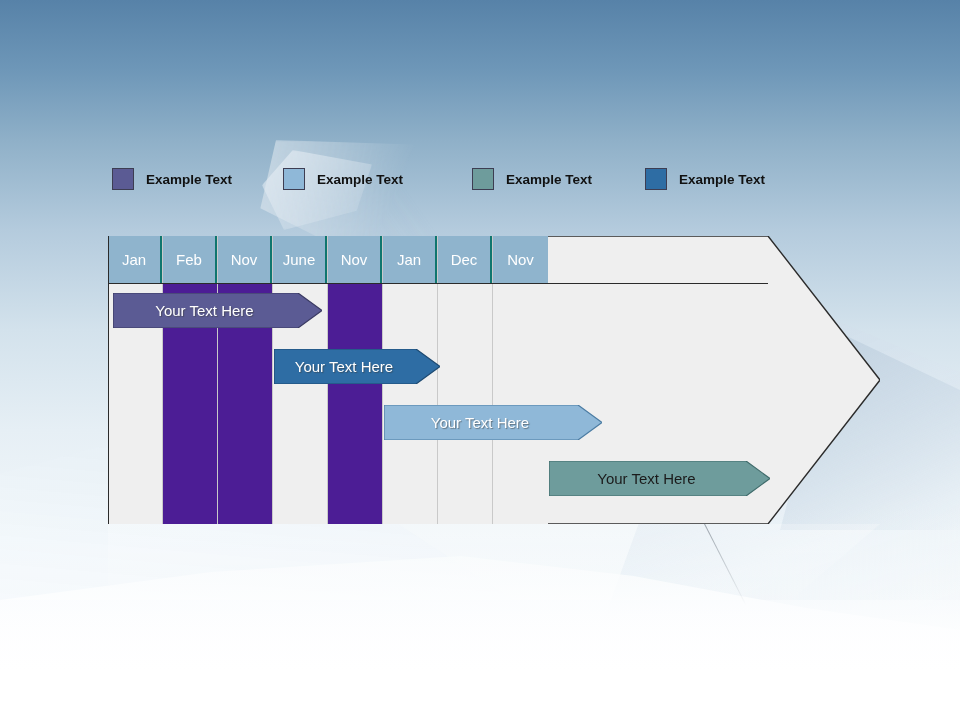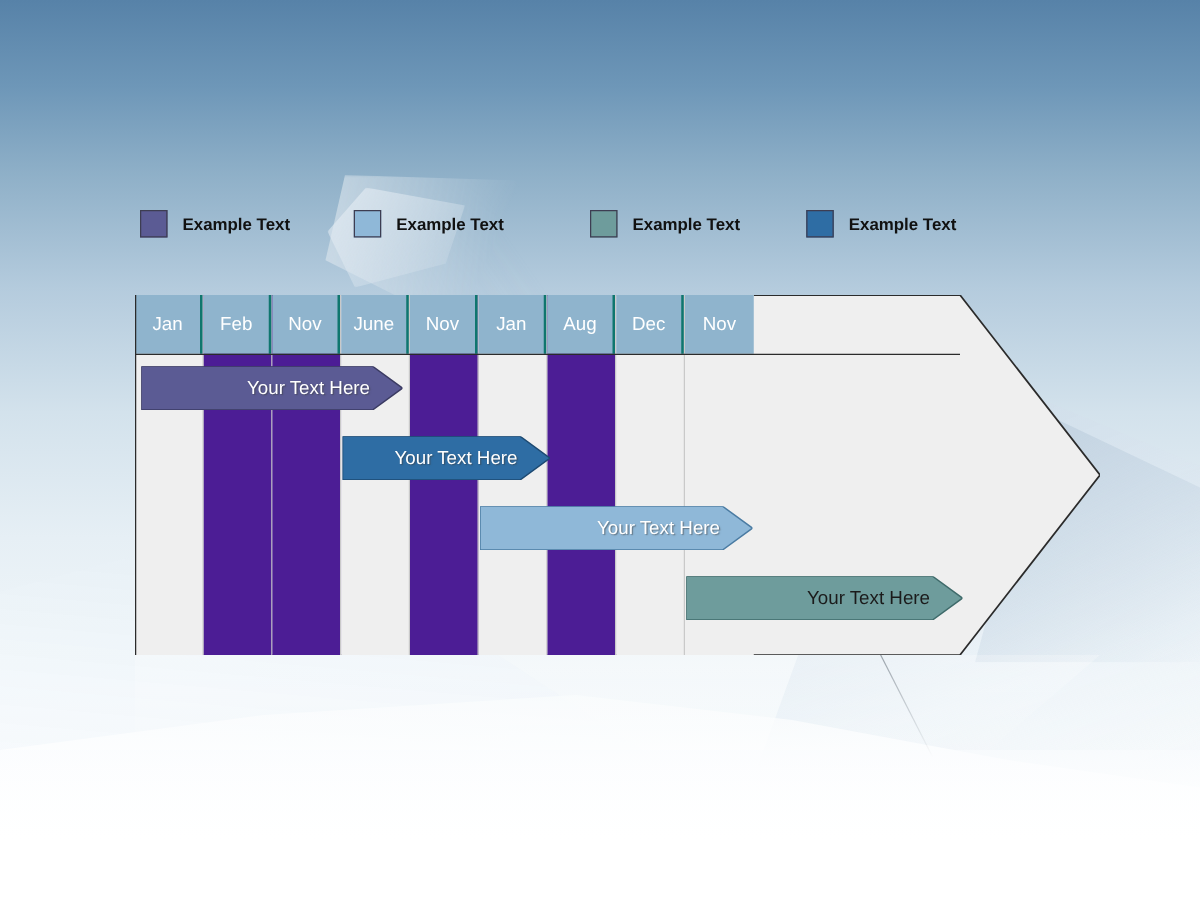--- a/index.html
+++ b/index.html
@@ -207,21 +207,21 @@
     display: flex;
     align-items: center;
     box-sizing: border-box;
     font-size: 15px;
     white-space: nowrap;
   }
   .bar-label {
     position: absolute;
     left: 0;
     width: calc(100% - 26px);
-    text-align: right;
+    text-align: center;
     line-height: 35px;
   }
   .bar.light-text .bar-label {
     color: #ffffff;
     text-shadow: 1px 1px 1px rgba(60,60,60,0.55);
   }
   .bar.dark-text .bar-label {
     color: #1b1b1b;
   }
 
@@ -302,23 +302,20 @@
         </div>
         <div class="col shade">
           <div class="col-head">June</div>
         </div>
         <div class="col white">
           <div class="col-head">Nov</div>
         </div>
         <div class="col shade">
           <div class="col-head">Jan</div>
         </div>
-        <div class="col white">
-          <div class="col-head">Aug</div>
-        </div>
         <div class="col shade">
           <div class="col-head">Dec</div>
         </div>
         <div class="col shade">
           <div class="col-head">Nov</div>
         </div>
       </div>
     <div class="header-strip"></div>
     <div class="frame-line" style="left:0;top:0;width:1.4px;height:288px;"></div>
 

